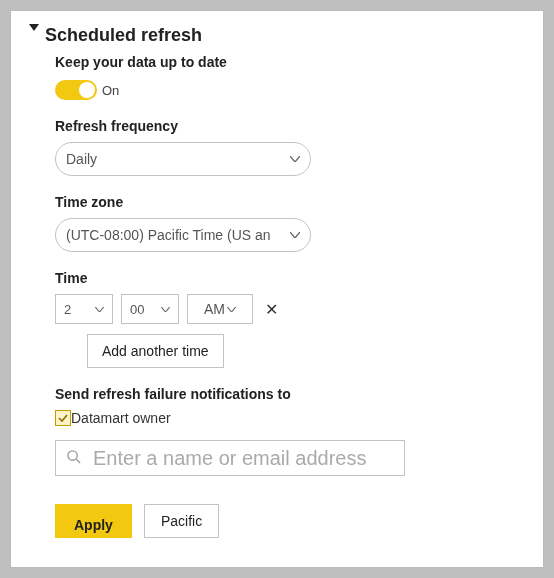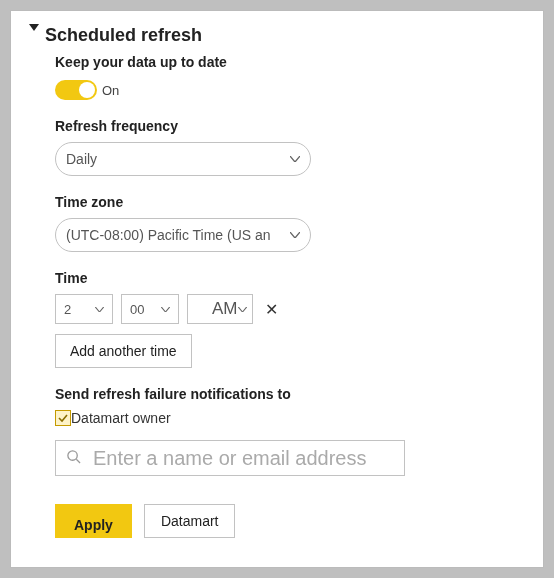--- a/index.html
+++ b/index.html
@@ -100,38 +100,39 @@
     width: 10px; height: 10px;
     display: flex; align-items: center; justify-content: center;
   }
   .chev svg { display: block; }
   .time-row {
     display: flex;
     align-items: center;
     gap: 8px;
   }
   .select.sm { width: 58px; height: 30px; padding: 0 8px; font-size: 13px; }
-  .select.md { width: 66px; height: 30px; padding: 0 24px; font-size: 17px; }
+  .select.md { width: 66px; height: 30px; padding: 0 16px; font-size: 14px; }
   .remove-x {
     font-size: 16px;
     color: #333;
     cursor: pointer;
     padding: 0 4px;
   }
   .btn-outline {
     display: inline-flex;
     align-items: center;
     height: 34px;
     padding: 0 14px;
     border: 1px solid #c2c2c2;
     background: #fff;
     font-size: 14px;
     color: #222;
     cursor: pointer;
     margin-top: 10px;
+    margin-left: 32px;
   }
   
   .check-row {
     display: flex;
     align-items: center;
     margin-top: 2px;
   }
   .checkbox {
     width: 16px; height: 16px;
     border: 1px solid #c49a00;
@@ -278,18 +279,18 @@
           </svg>
       </span>
       <input type="text" placeholder="Enter a name or email address" style="">
     </div>
 
     <div class="actions">
       <button class="btn-primary">
         <span>Apply</span>
       </button>
       <button class="btn-secondary">
-        <span>Datamart</span>
+        <span>Pacific</span>
       </button>
     </div>
   </div>
 
 </div>
 
 </body></html>

